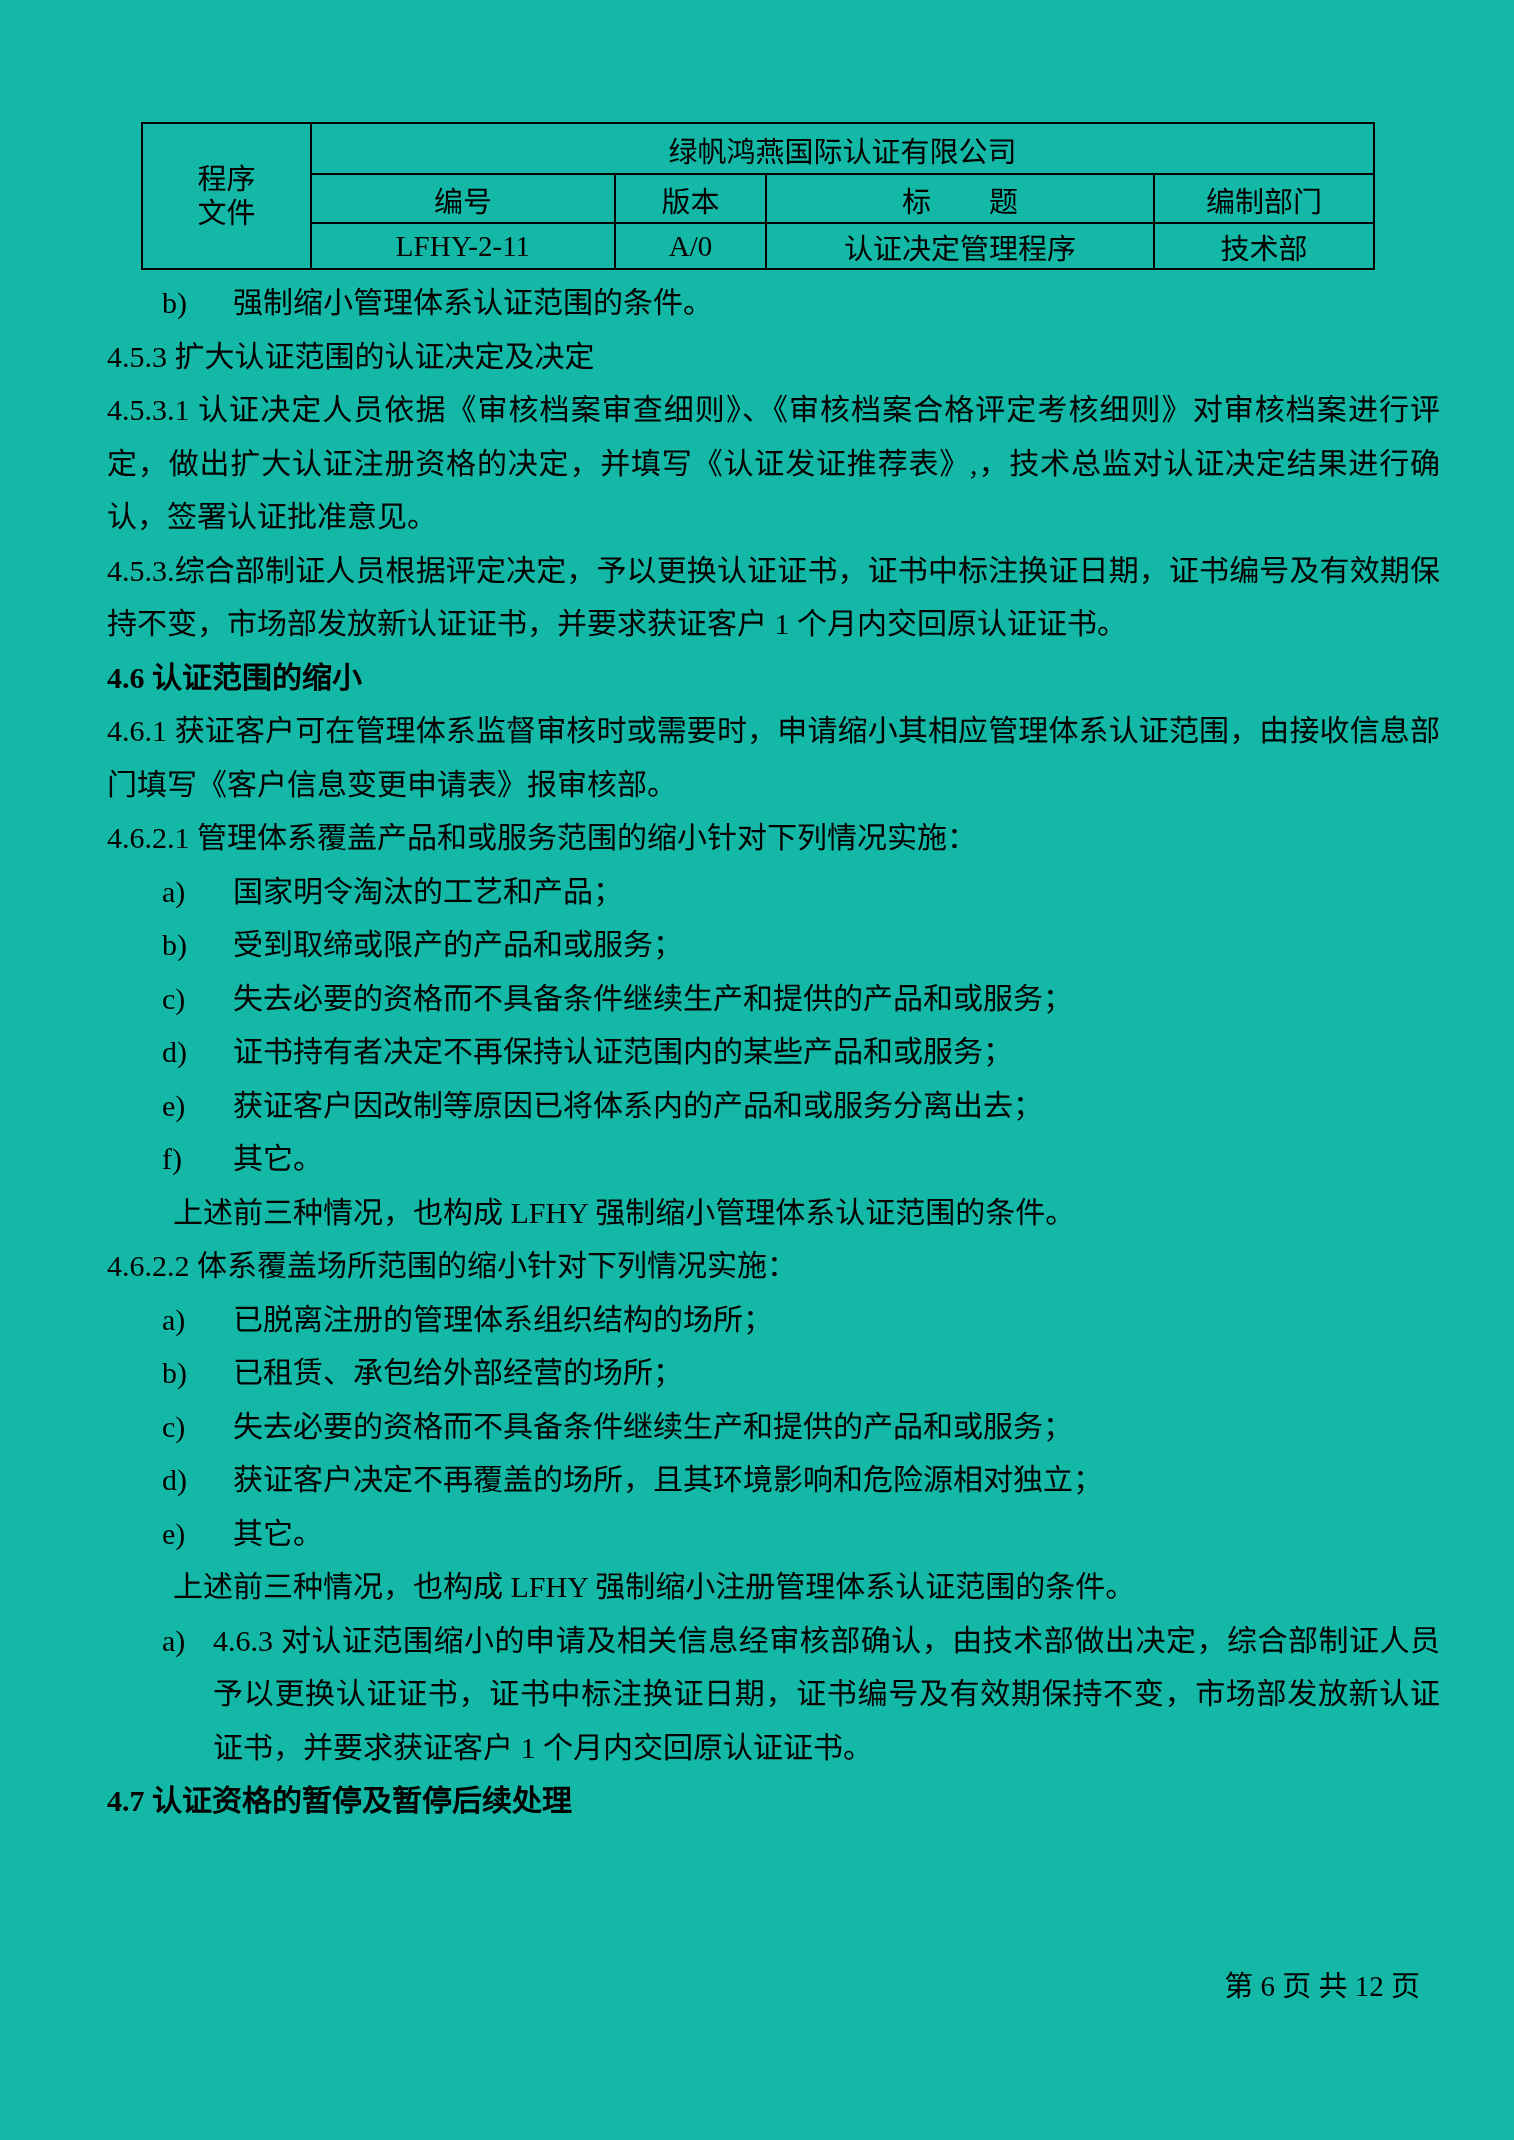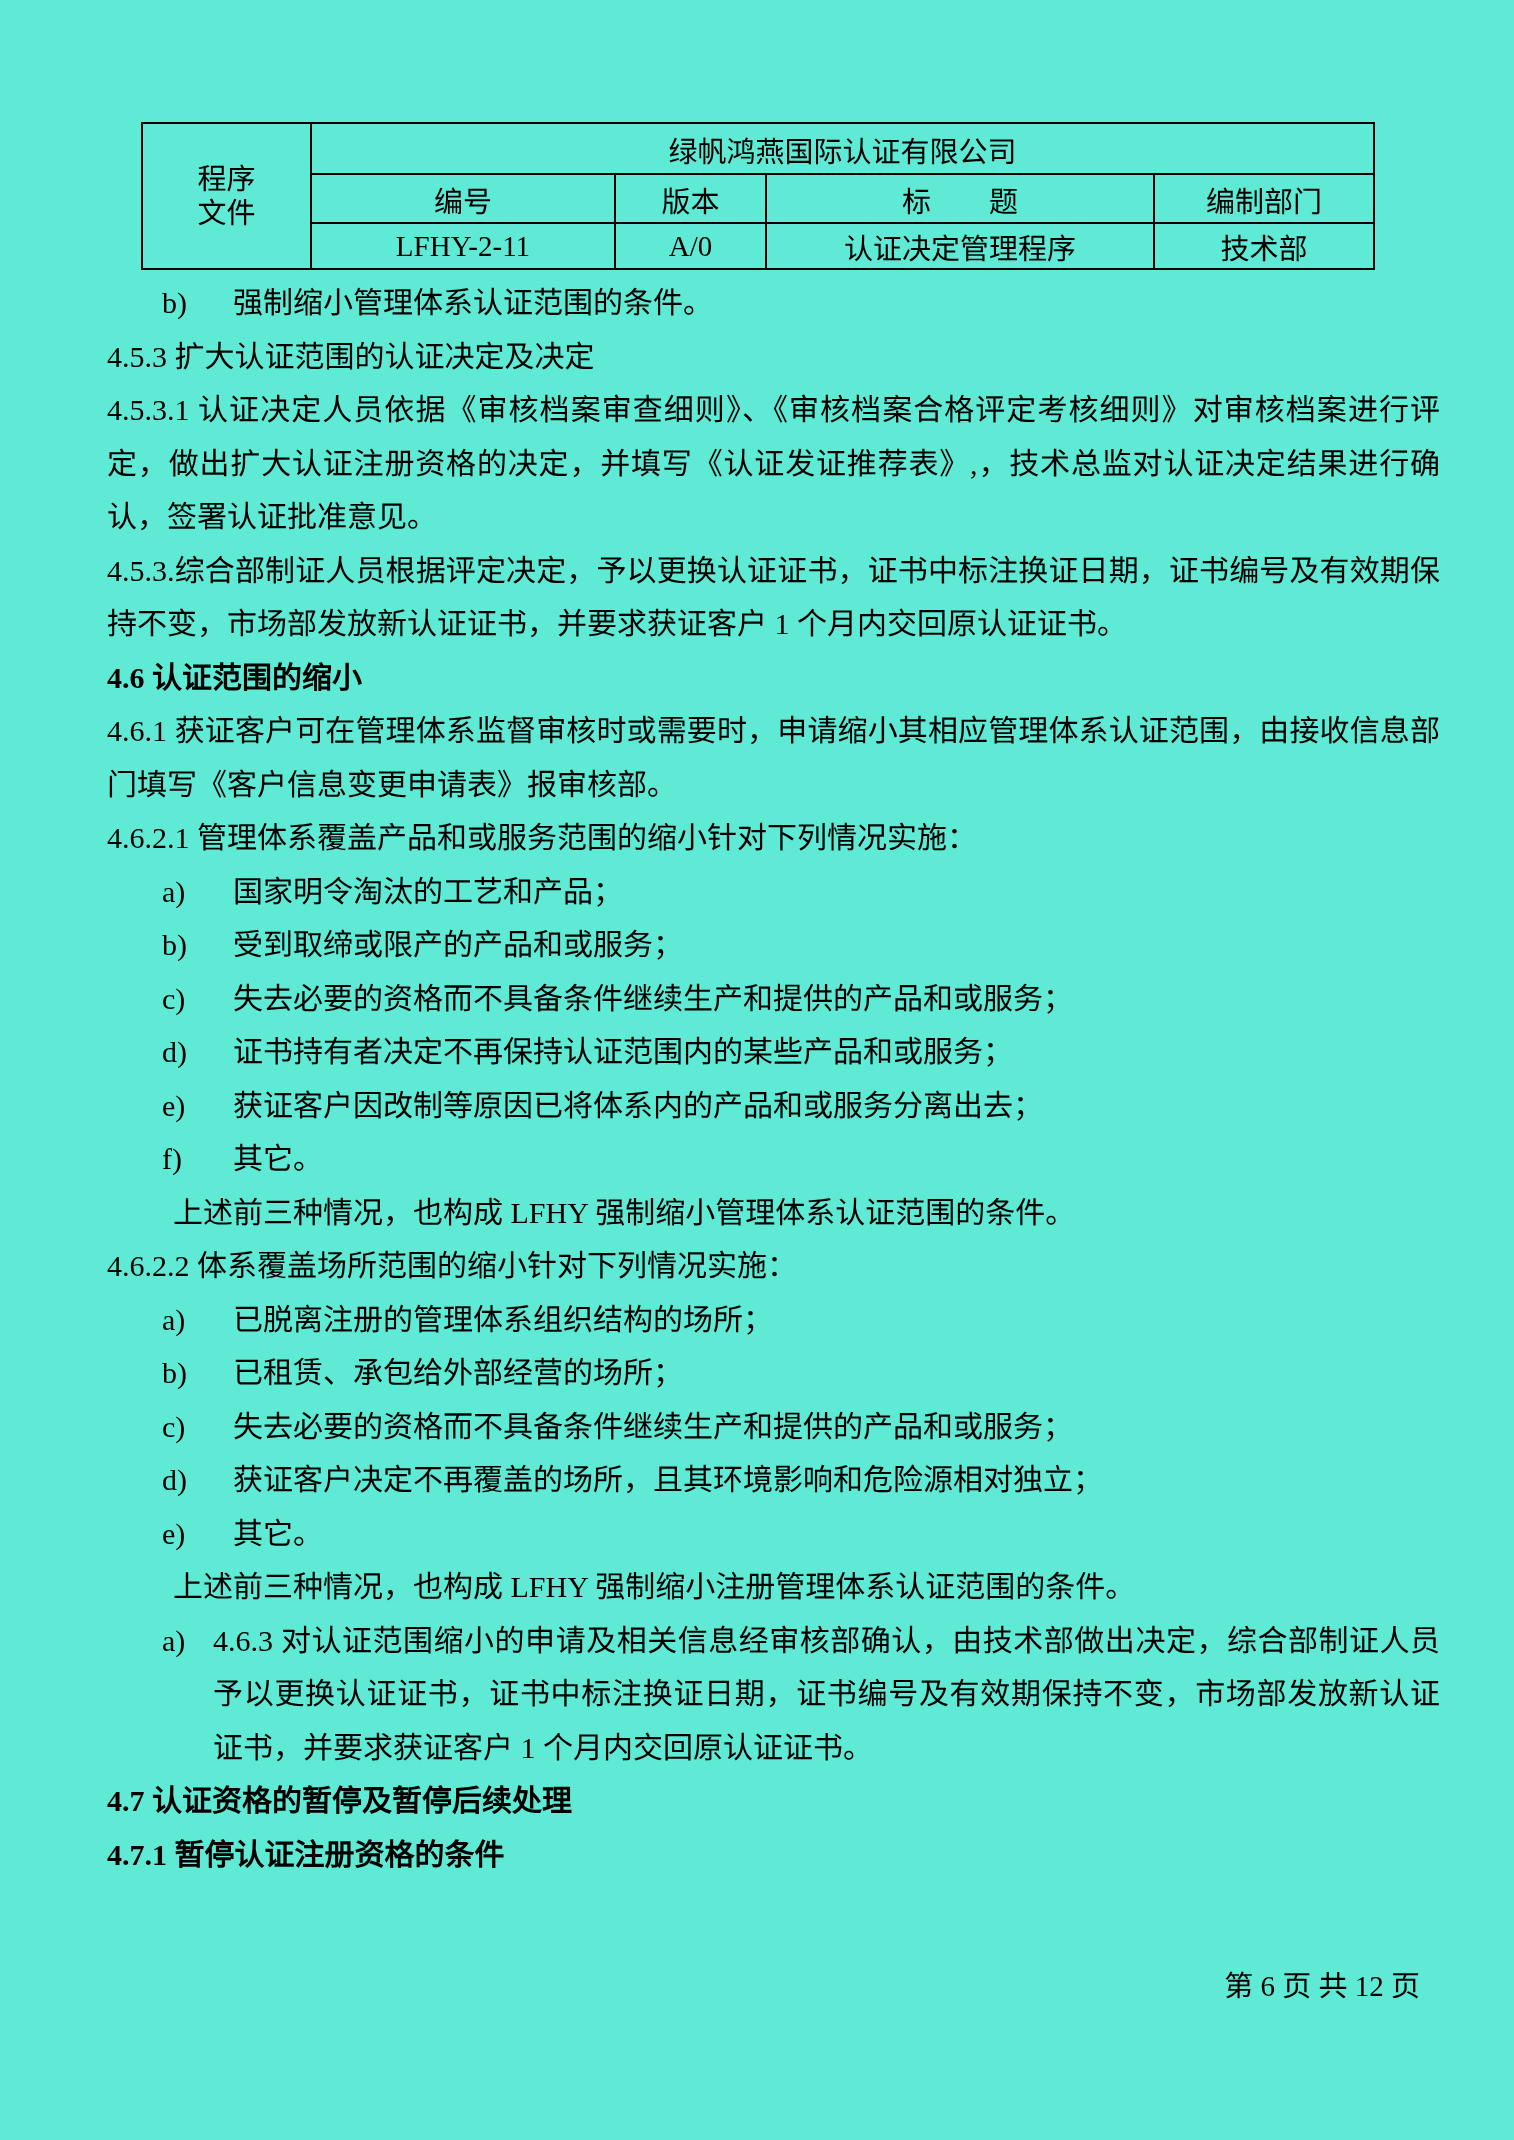--- a/index.html
+++ b/index.html
@@ -1,20 +1,20 @@
 <!DOCTYPE html>
 <html lang="zh-CN"><head>
 <meta charset="utf-8">
 <style>
   html,body{margin:0;padding:0;background:#ffffff;}
   .page{
     position:relative;
     width:1514px;
     height:2140px;
-    background:#5eead4;
+    background:#14b8a6;
     color:#000000;
     font-family:"Liberation Serif","DejaVu Serif",serif;
     overflow:hidden;
     text-decoration:underline;
   }
   
   .header-table{
     position:absolute;
     left:141px;
     top:122px;
@@ -168,19 +168,18 @@
 
     <div class="note">上述前三种情况，也构成 LFHY 强制缩小注册管理体系认证范围的条件。</div>
 
     <div class="li">
       <span class="marker narrow">a)</span>
       <span class="li-text">4.6.3 对认证范围缩小的申请及相关信息经审核部确认，由技术部做出决定，综合部制证人员予以更换认证证书，证书中标注换证日期，证书编号及有效期保持不变，市场部发放新认证证书，并要求获证客户 1 个月内交回原认证证书。</span>
     </div>
 
     <div class="single h">4.7 认证资格的暂停及暂停后续处理</div>
 
-    <div class="single h">4.7.1 暂停认证注册资格的条件</div>
 
   </div>
 
   <div class="footer">第 6 页 共 12 页</div>
 
 </div>
 
 </body></html>

